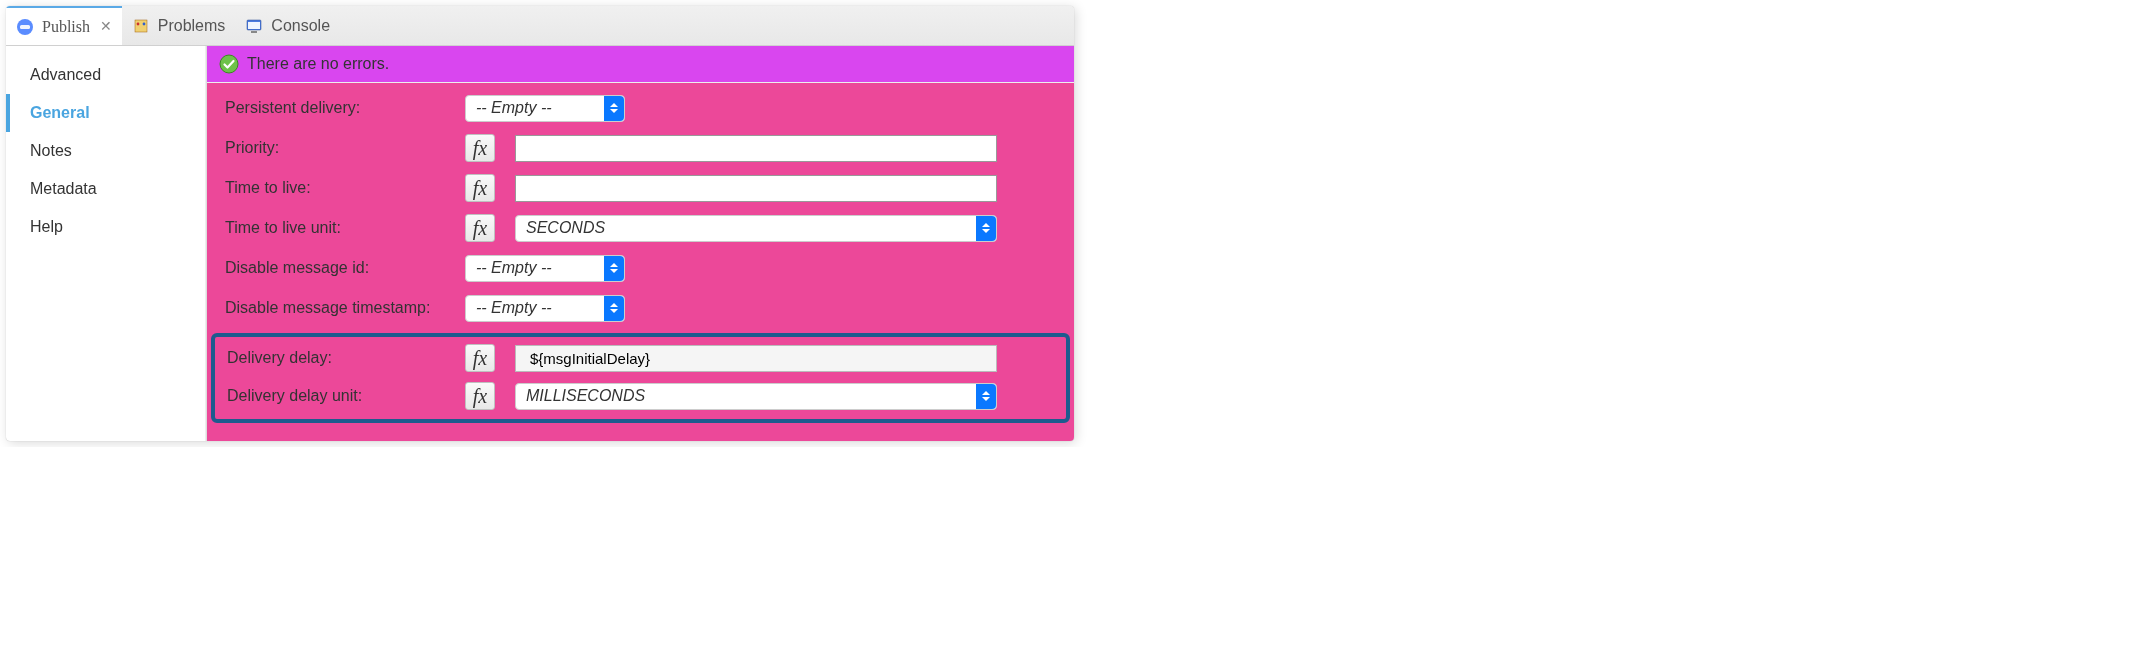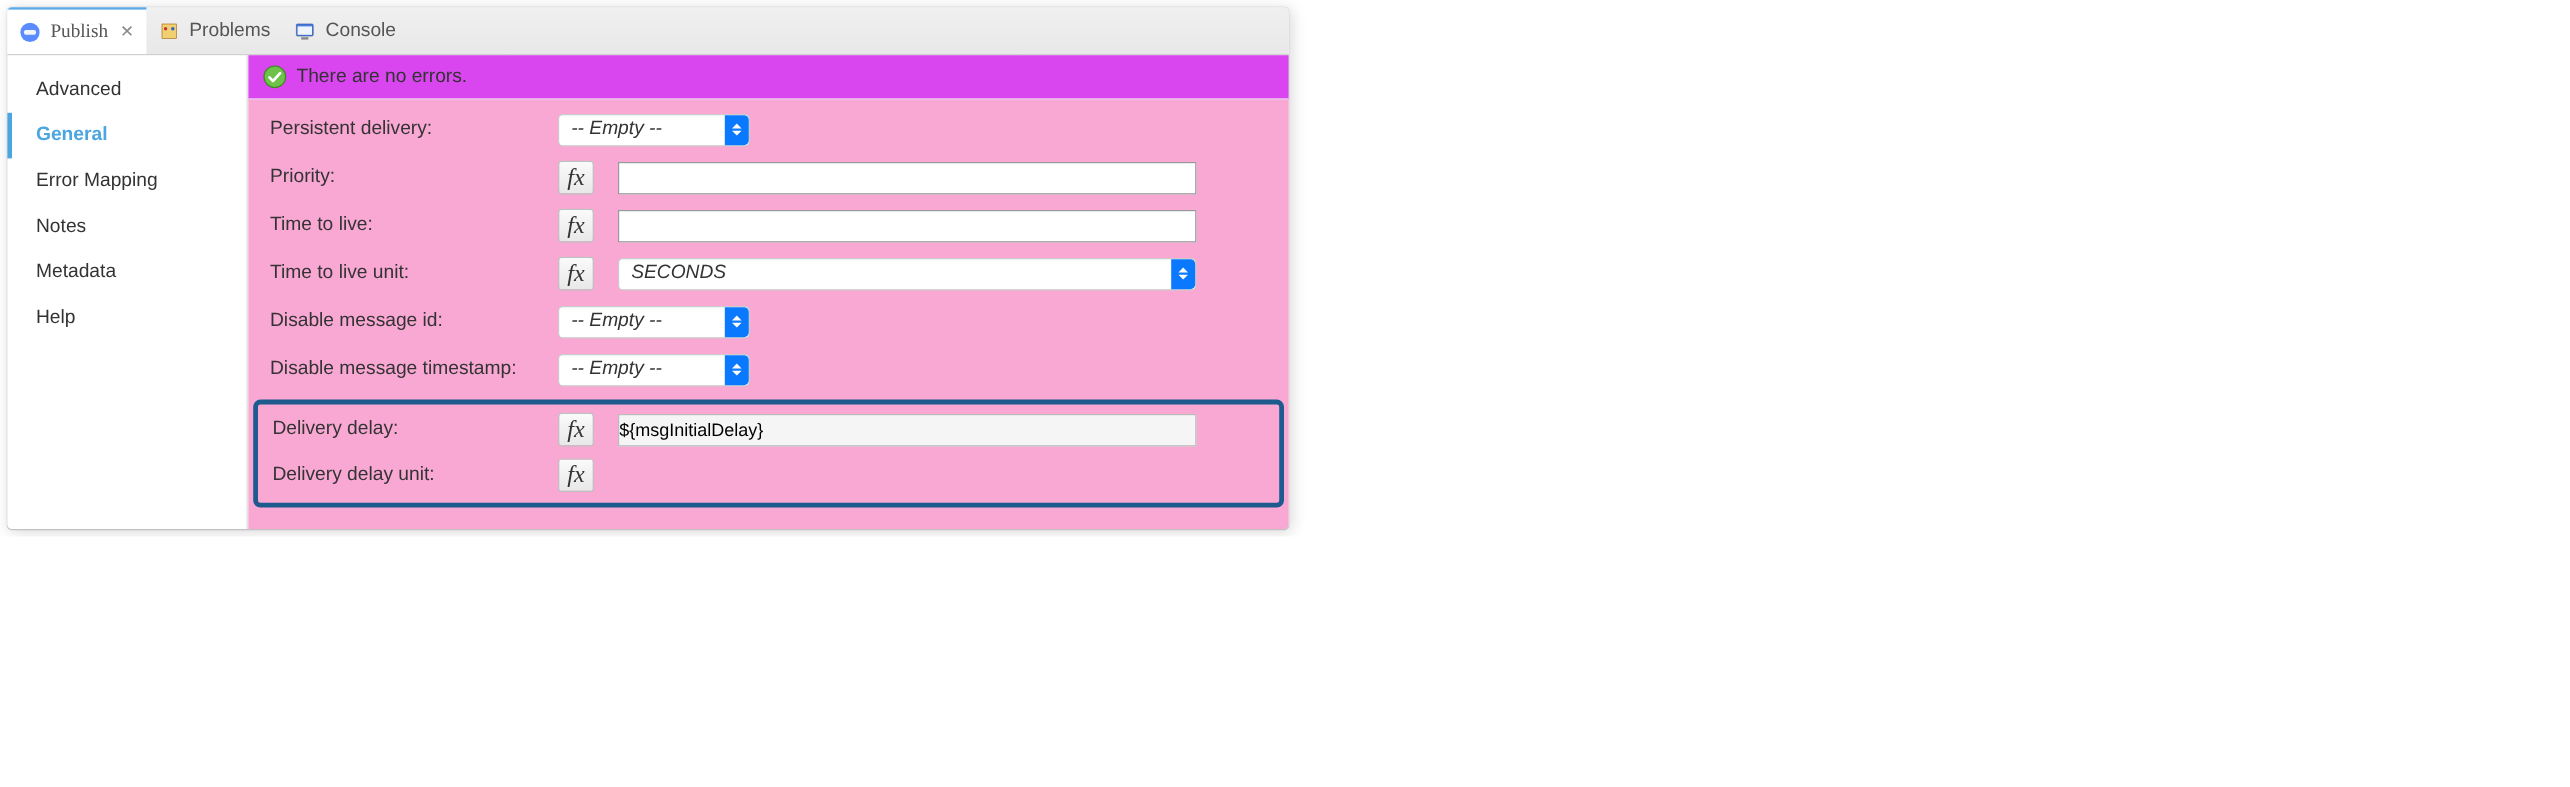--- a/index.html
+++ b/index.html
@@ -87,21 +87,21 @@
       padding: 8px 12px;
       background: #d946ef;
       border-bottom: 1px solid #eee;
     }
     .status-icon {
       width: 20px;
       height: 20px;
       display: inline-flex;
     }
     .form-area {
-      background: #f9a8d4;
+      background: #ec4899;
       padding: 10px 18px 18px 18px;
       flex: 1;
     }
     .form-row {
       display: flex;
       align-items: center;
       margin-bottom: 10px;
       height: 30px;
     }
     .form-label {
@@ -122,21 +122,21 @@
       align-items: center;
       justify-content: center;
       margin-right: 20px;
       cursor: pointer;
     }
     .text-input {
       width: 482px;
       height: 27px;
       border: 1px solid #999;
       background: #fff;
-      padding: 2px 0;
+      padding: 2px 14px;
       font-size: 15px;
     }
     .text-input.cursor {
       position: relative;
     }
     .dropdown {
       height: 27px;
       display: flex;
       align-items: center;
       border: 1px solid #ccc;
@@ -233,21 +233,20 @@
           </svg>
       </span>
       <span>Console</span>
     </div>
   </div>
 
   <div class="body">
     <div class="sidebar">
       <div class="sidebar-item"><span>Advanced</span></div>
       <div class="sidebar-item active"><span>General</span></div>
-      <div class="sidebar-item"><span>Error Mapping</span></div>
       <div class="sidebar-item"><span>Notes</span></div>
       <div class="sidebar-item"><span>Metadata</span></div>
       <div class="sidebar-item"><span>Help</span></div>
     </div>
 
     <div class="main">
       <div class="status-bar">
         <span class="status-icon">
           <svg viewBox="0 0 20 20" width="20" height="20">
               <circle cx="10" cy="10" r="9" fill="#6ec24a" stroke="#3a8a20" stroke-width="1"></circle>
@@ -318,19 +317,26 @@
 
         <div class="highlight-box">
           <div class="form-row">
             <div class="form-label">Delivery delay:</div>
             <div class="fx-btn">fx</div>
             <input class="text-input" style="background: rgb(245, 245, 245); border-color: rgb(187, 187, 187);" value="${msgInitialDelay}">
           </div>
           <div class="form-row">
             <div class="form-label">Delivery delay unit:</div>
             <div class="fx-btn">fx</div>
+            <div class="dropdown large">
+              <span class="dropdown-value">MILLISECONDS</span>
+              <span class="dropdown-arrows">
+                  <span class="arrow-up"></span>
+                  <span class="arrow-down"></span>
+                </span>
+            </div>
           </div>
         </div>
 
       </div>
     </div>
   </div>
 </div>
 
 </body></html>

